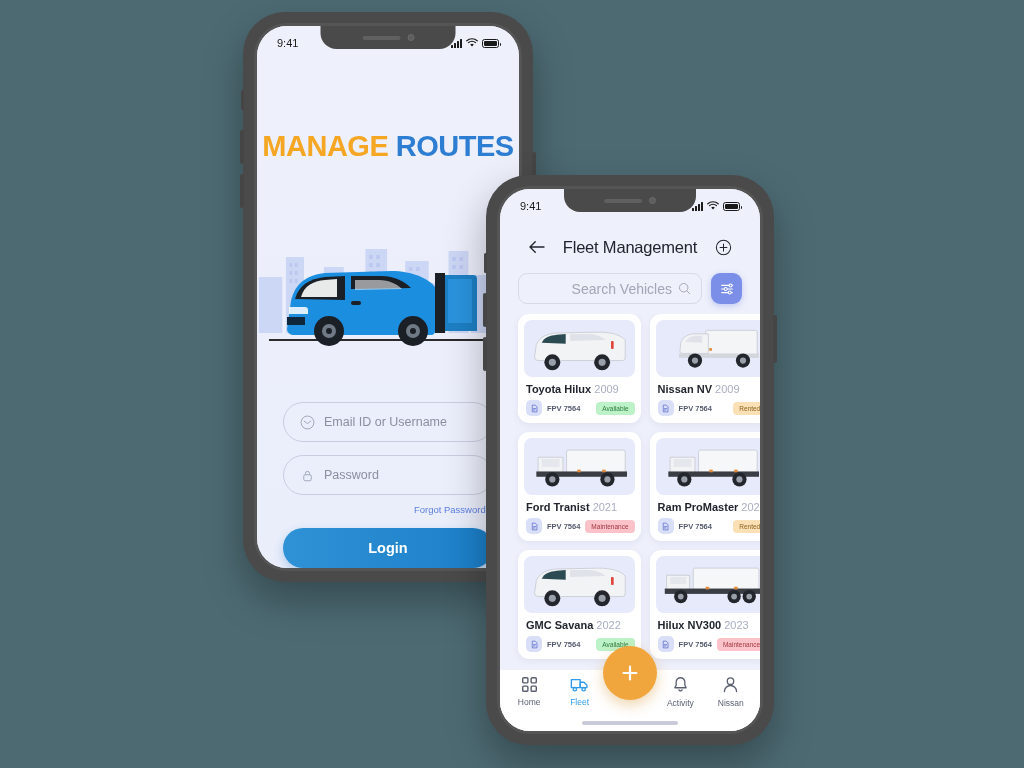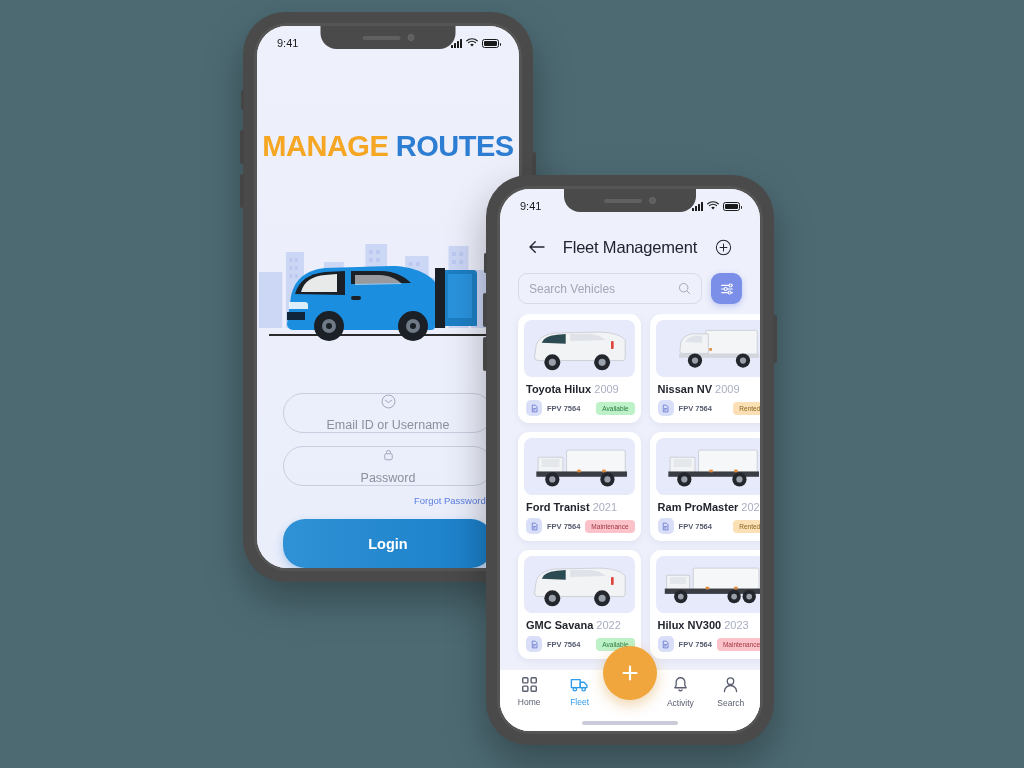--- a/index.html
+++ b/index.html
@@ -140,31 +140,30 @@
   .field {
     height: 40px;
     border: 1px solid #c9cde0;
     border-radius: 22px;
     background: transparent;
     display: flex;
     align-items: center;
     gap: 9px;
     padding: 0 16px;
     margin-bottom: 13px;
-    flex-direction: column;
   }
   .field .ph { font-size: 12.5px; color: #8b8f9e; }
   .forgot {
     text-align: right;
     font-size: 9.5px;
     color: #5c7fe0;
     margin: -4px 2px 13px 0;
   }
   .login-btn {
-    height: 49px;
+    height: 40px;
     border-radius: 22px;
     background: linear-gradient(90deg,#2f92d6 0%,#1b7fc9 100%);
     color: #fff;
     font-size: 14.5px;
     font-weight: bold;
     display: flex;
     align-items: center;
     justify-content: center;
     box-shadow: 0 4px 10px rgba(30,120,200,0.30);
   }
@@ -205,21 +204,21 @@
   .searchbox {
     flex: 1;
     height: 31px;
     border: 1px solid #d6dae9;
     border-radius: 9px;
     display: flex;
     align-items: center;
     padding: 0 10px;
     gap: 6px;
   }
-  .searchbox .ph { flex:1; font-size: 12px; color: #a2a6b6; }
+  .searchbox .ph { flex:1; font-size: 14px; color: #a2a6b6; text-align: right; }
   .filter-btn {
     width: 31px; height: 31px;
     border-radius: 9px;
     background: #7b8fe8;
     display: flex; align-items: center; justify-content: center;
     box-shadow: 0 2px 6px rgba(110,130,230,.35);
   }
 
   .grid {
     flex: 1;
@@ -766,21 +765,21 @@
                 <path d="M7.3 14.6a1.8 1.8 0 0 0 3.4 0" fill="none" stroke="currentColor" stroke-width="1.4" stroke-linecap="round"></path>
               </svg>
               <span>Activity</span>
             </div>
 
             <div class="tab">
               <svg width="17" height="18" viewBox="0 0 18 19">
                 <circle cx="9" cy="5.4" r="3.4" fill="none" stroke="currentColor" stroke-width="1.4"></circle>
                 <path d="M2.6 16.4a6.4 6.4 0 0 1 12.8 0" fill="none" stroke="currentColor" stroke-width="1.4" stroke-linecap="round"></path>
               </svg>
-              <span>Search</span>
+              <span>Nissan</span>
             </div>
 
             <div class="home-ind"></div>
           </div>
 
         </div>
       </div>
     </div>
   </div>
 

